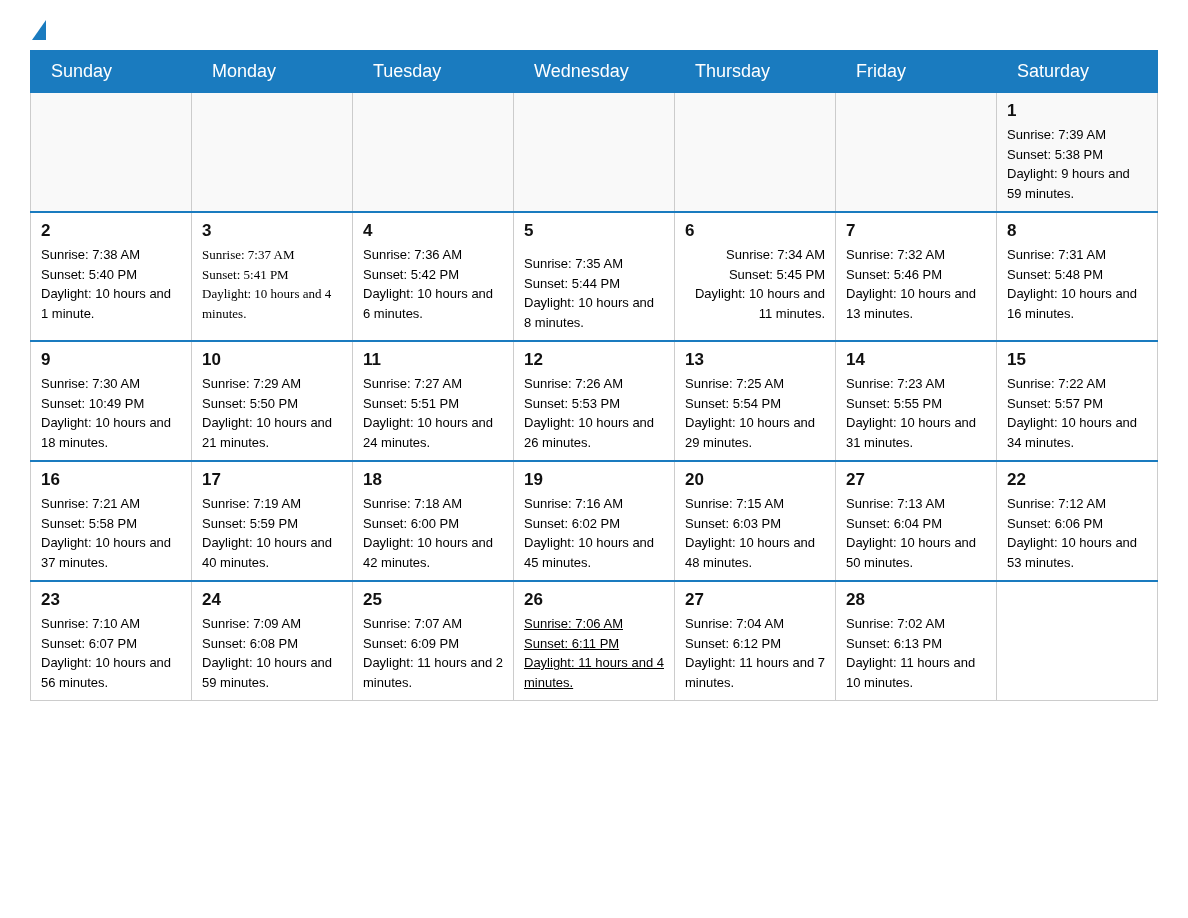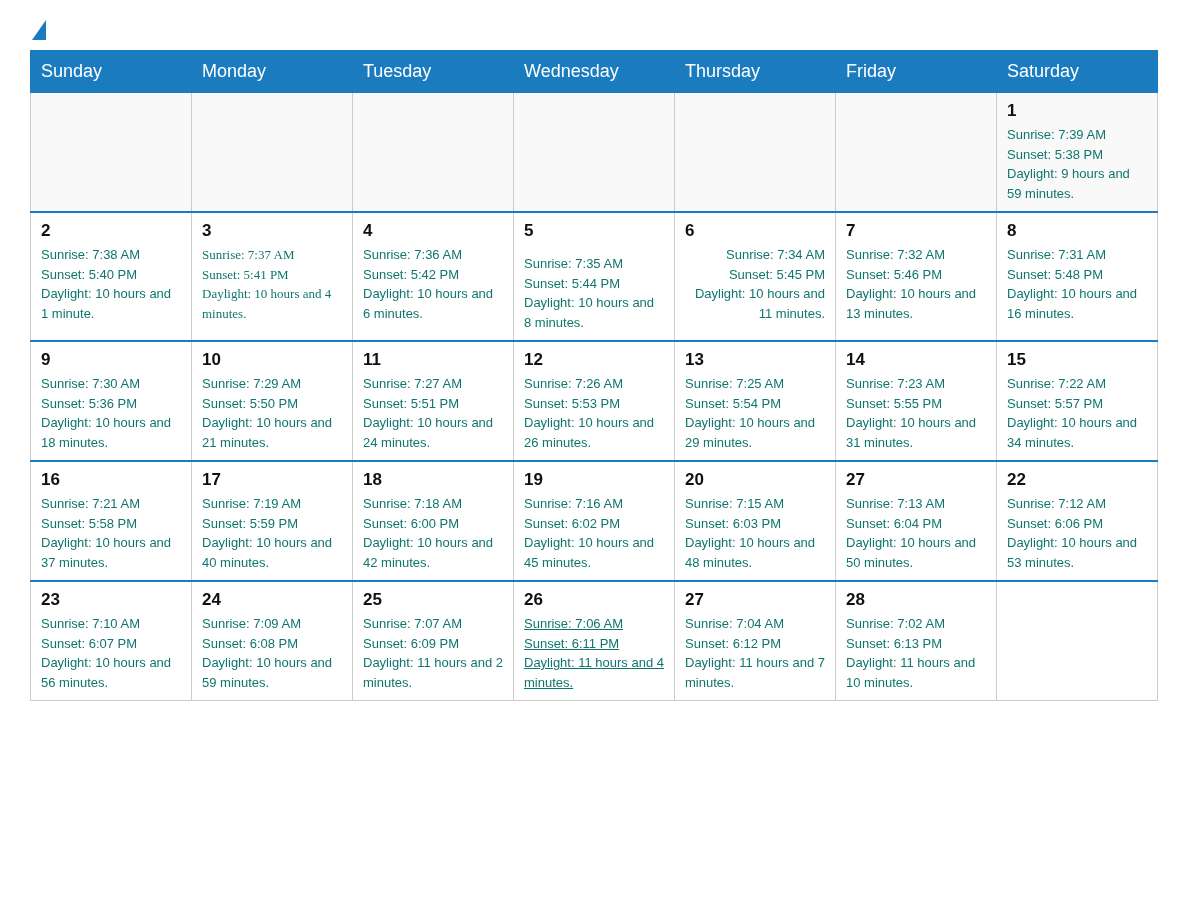--- a/index.html
+++ b/index.html
@@ -45,21 +45,21 @@
     }
     .calendar {
       width: 100%;
       border-collapse: collapse;
       margin-top: 10px;
     }
     .calendar th {
       background-color: #1a7bbf;
       color: #fff;
       text-align: left;
-      padding: 10px 10px;
+      padding: 10px 20px;
       font-size: 18px;
       font-weight: normal;
       border: 1px solid #1a7bbf;
     }
     .calendar td {
       vertical-align: top;
       padding: 8px 10px;
       border: 1px solid #ccc;
       width: calc(100% / 7);
       min-height: 110px;
@@ -72,21 +72,21 @@
     }
     .day-number {
       font-size: 17px;
       font-weight: bold;
       color: #111;
       display: block;
       margin-bottom: 4px;
     }
     .day-info {
       font-size: 13px;
-      color: #0f766e;
+      color: #000000;
       line-height: 1.5;
     }
     .calendar tbody tr td {
       border-top: 2px solid #1a7bbf;
     }
     .calendar tbody tr:first-child td {
       border-top: 1px solid #ccc;
     }
     .empty-cell {
       background: #f9f9f9;
@@ -179,21 +179,21 @@
           <span class="day-number">8</span>
           <div class="day-info" style="white-space: pre-line;">Sunrise: 7:31 AM
 Sunset: 5:48 PM
 Daylight: 10 hours and 16 minutes.</div>
         </td>
       </tr>
       <tr>
         <td>
           <span class="day-number">9</span>
           <div class="day-info" style="white-space: pre-line;">Sunrise: 7:30 AM
-Sunset: 5:36 PM
+Sunset: 10:49 PM
 Daylight: 10 hours and 18 minutes.</div>
         </td>
         <td>
           <span class="day-number">10</span>
           <div class="day-info" style="white-space: pre-line;">Sunrise: 7:29 AM
 Sunset: 5:50 PM
 Daylight: 10 hours and 21 minutes.</div>
         </td>
         <td>
           <span class="day-number">11</span>

